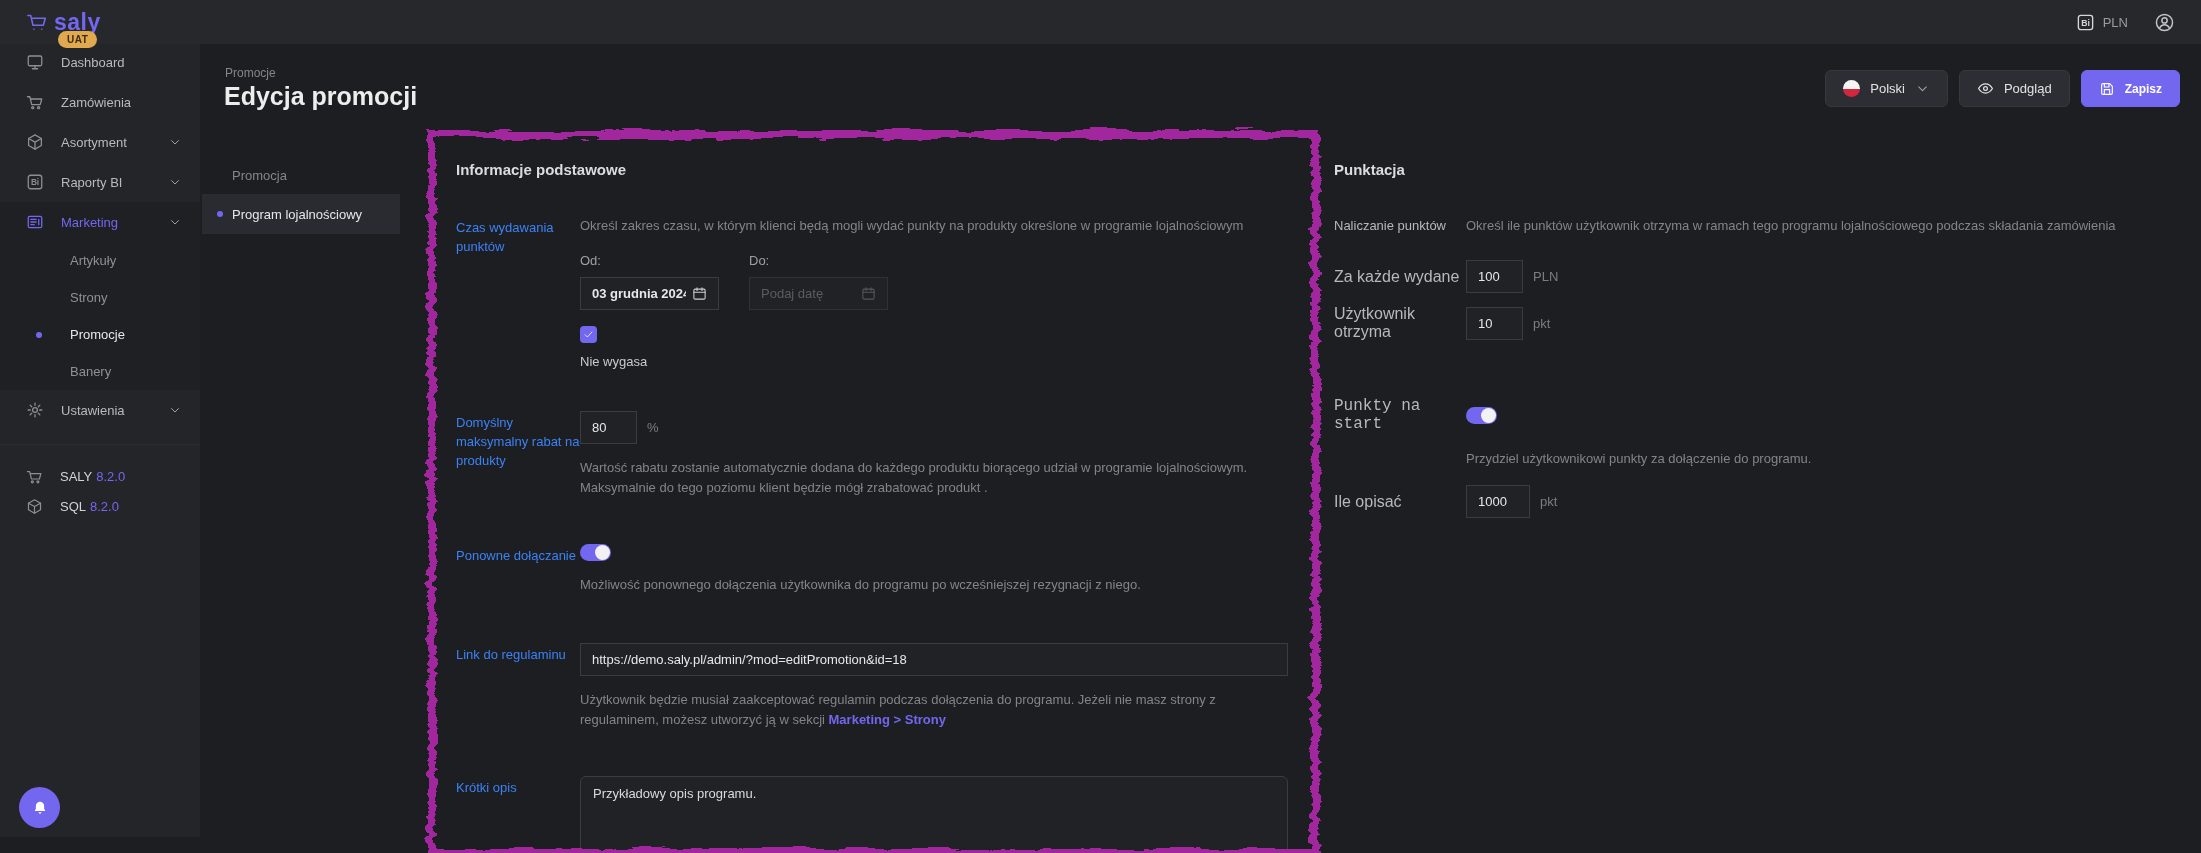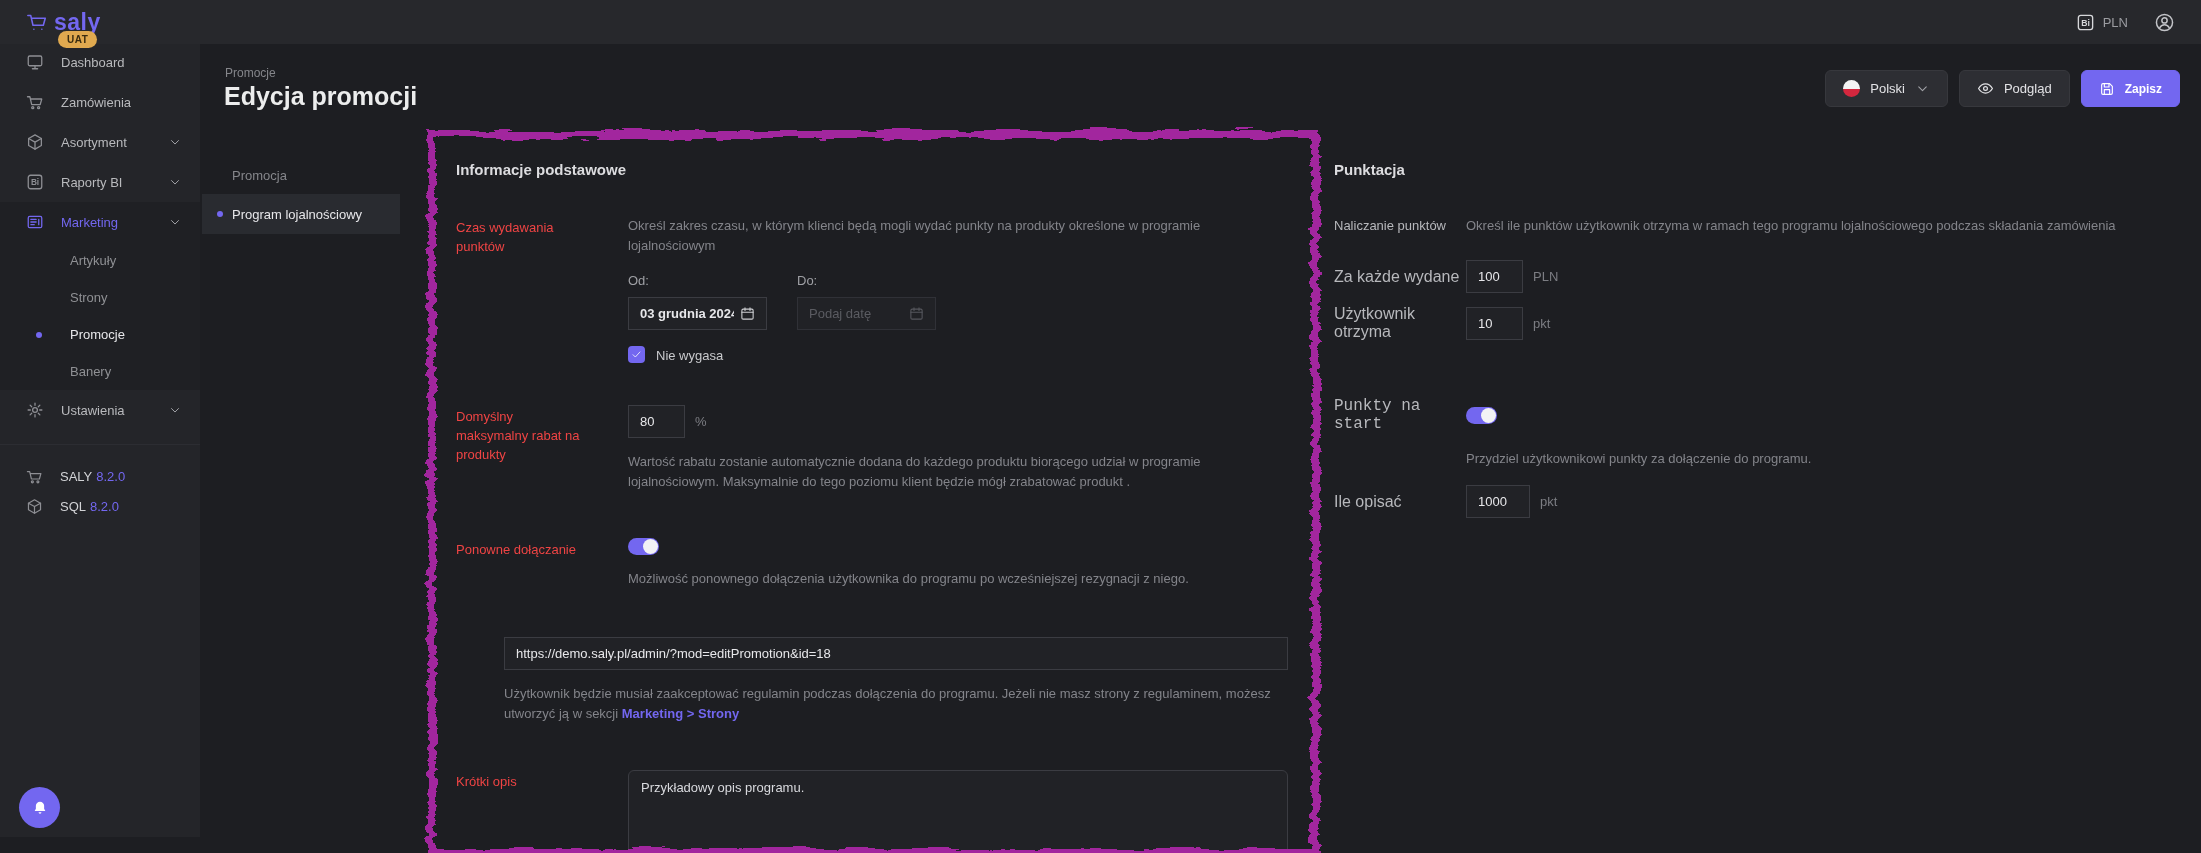--- a/index.html
+++ b/index.html
@@ -58,36 +58,36 @@
   .ps-item { height:37px; display:flex; align-items:center; padding-left:30px; font-size:13px;
     color:#85868b; cursor:pointer; position:relative; }
   .ps-item.active { background:#292b30; color:#e7e7ea; height:40px; }
   .ps-item.active .dot { position:absolute; left:15px; width:6px; height:6px; border-radius:50%; background:#7367f0; }
 
   
   .form-panel { position:absolute; left:428px; top:131px; width:888px; height:760px; padding:30px 28px 0 28px; z-index:2; }
   .annotation-border { position:absolute; left:421px; top:124px; width:902px; height:736px; z-index:6; pointer-events:none; }
   .section-title { font-size:15px; font-weight:bold; color:#dcdcdf; }
   .frow { display:flex; margin-top:44px; }
-  .frow .flabel { width:124px; min-width:124px; font-size:13px; color:#ef4444; line-height:19px; padding-top:2px; }
-  .frow .fctrl { flex:1; padding-left:0;margin-left:48px; }
+  .frow .flabel { width:124px; min-width:124px; font-size:13px; color:#3b82f6; line-height:19px; padding-top:2px; }
+  .frow .fctrl { flex:1; padding-left:0; }
   .desc { font-size:13px; color:#83848a; line-height:20px; }
   .date-row { display:flex; gap:30px; margin-top:17px; }
   .date-group { width:139px; }
   .in-label { font-size:13px; color:#9fa0a5; margin-bottom:9px; }
   .input { height:33px; background:#212226; border:1px solid #3b3c42; border-radius:0;
     display:flex; align-items:center; padding:0 11px; }
   .input input { background:transparent; border:none; outline:none; color:#e7e7ea; font-size:13px;
     font-family:"Liberation Sans", sans-serif; width:100%; font-weight:bold; }
   .input.dim { border-color:#303137; }
   .input.dim input { font-weight:normal; }
   .input.dim input::placeholder { color:#5b5c62; }
   .input .cal { color:#cfd0d3; margin-left:6px; }
   .input.dim .cal { color:#56575d; }
-  .check-row { display:flex; align-items:flex-end; gap:11px; margin-top:16px; }
+  .check-row { display:flex; align-items:flex-start; gap:11px; margin-top:16px;flex-direction:column; }
   .checkbox { width:17px; height:17px; border-radius:4px; background:#7367f0; display:flex;
     align-items:center; justify-content:center; color:#fff; cursor:pointer; }
   .check-label { font-size:13px; color:#c9cacd; }
   .num-wrap { display:flex; align-items:center; gap:10px; }
   .num-input { width:57px; }
   .num-input input { font-weight:normal; }
   .unit { font-size:13px; color:#7c7d83; }
   .toggle { width:31px; height:17px; border-radius:9px; background:#7367f0; position:relative; cursor:pointer; }
   .toggle .knob { position:absolute; right:1px; top:1px; width:15px; height:15px; border-radius:50%; background:#f2f2f5; }
   .helper-gap { margin-top:14px; }
@@ -367,20 +367,21 @@
     <div class="flabel">Ponowne dołączanie</div>
     <div class="fctrl">
       <div class="toggle">
           <span class="knob"></span>
         </div>
       <div class="desc" style="margin-top:14px;">Możliwość ponownego dołączenia użytkownika do programu po wcześniejszej rezygnacji z niego.</div>
     </div>
   </div>
 
   <div class="frow" style="margin-top:48px;">
+    <div class="flabel">Link do regulaminu</div>
     <div class="fctrl">
       <div class="input wide-input">
         <input type="text" value="https://demo.saly.pl/admin/?mod=editPromotion&amp;id=18" style="">
       </div>
       <div class="desc helper-gap"><span>Użytkownik będzie musiał zaakceptować regulamin podczas dołączenia do programu. Jeżeli nie masz strony z regulaminem, możesz utworzyć ją w sekcji</span> <span class="link">Marketing &gt; Strony</span></div>
     </div>
   </div>
 
   <div class="frow" style="margin-top:46px;">
     <div class="flabel">Krótki opis</div>

